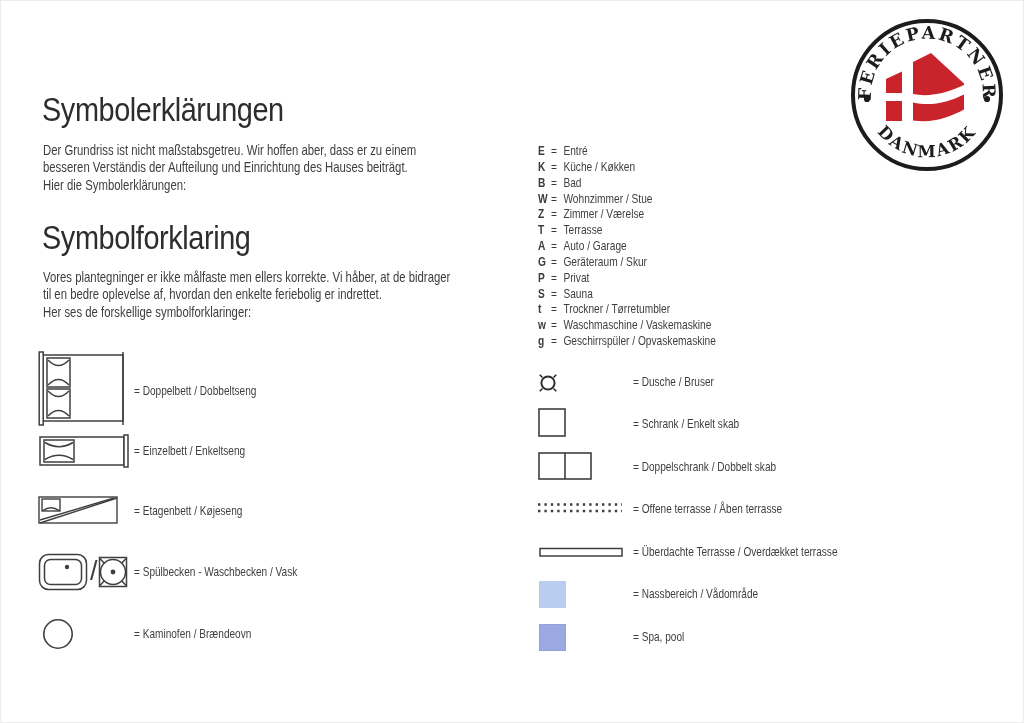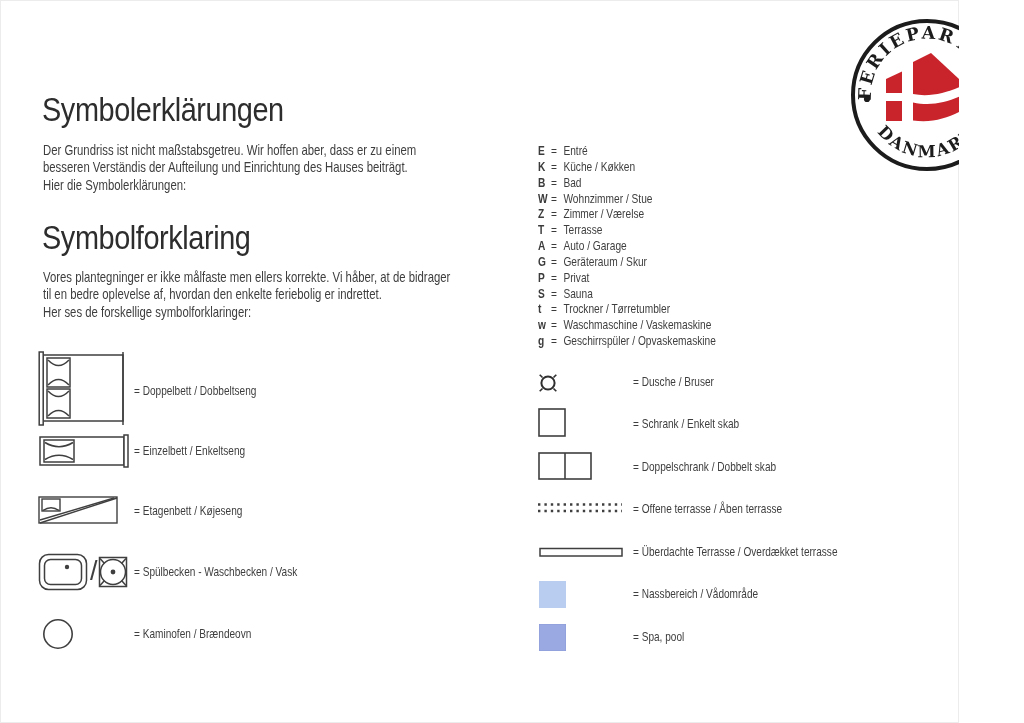--- a/index.html
+++ b/index.html
@@ -1,20 +1,19 @@
 <!DOCTYPE html>
 <html><head>
 <meta charset="utf-8">
 <style>
   html,body{margin:0;padding:0;background:#fff;}
   .page{
-    position:relative;width:912px;height:723px;background:#ffffff;
+    position:relative;width:1024px;height:723px;background:#ffffff;
     font-family:"Liberation Sans",sans-serif;color:#3d3d3d;overflow:hidden;
     box-shadow:inset 0 0 0 1px #ececec;
-    padding-left:47px;
   }
   .h-title{
     position:absolute;left:42px;margin:0;font-weight:400;color:#2d2d2d;
     font-size:34px;letter-spacing:-0.5px;transform:scaleX(0.85);transform-origin:0 0;
     white-space:nowrap;
   }
   .intro{
     position:absolute;left:43px;margin:0;font-size:14.2px;line-height:17.4px;
     color:#3e3e3e;white-space:pre-line;transform:scaleX(0.8);transform-origin:0 0;
     width:620px;

